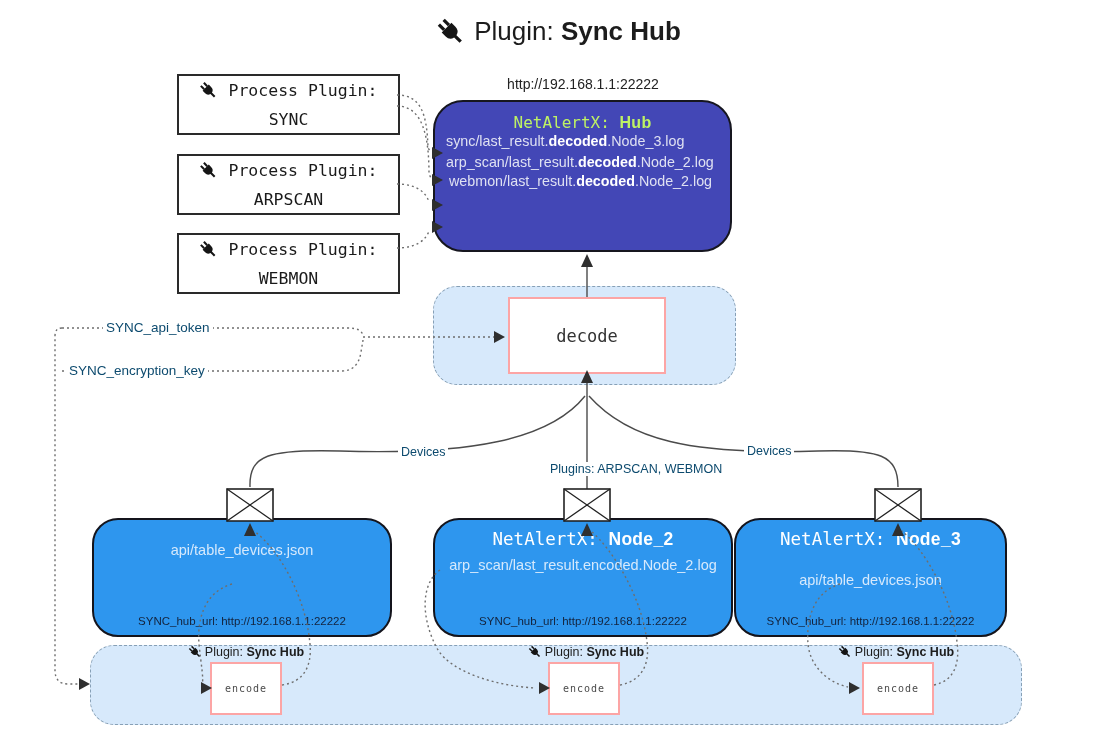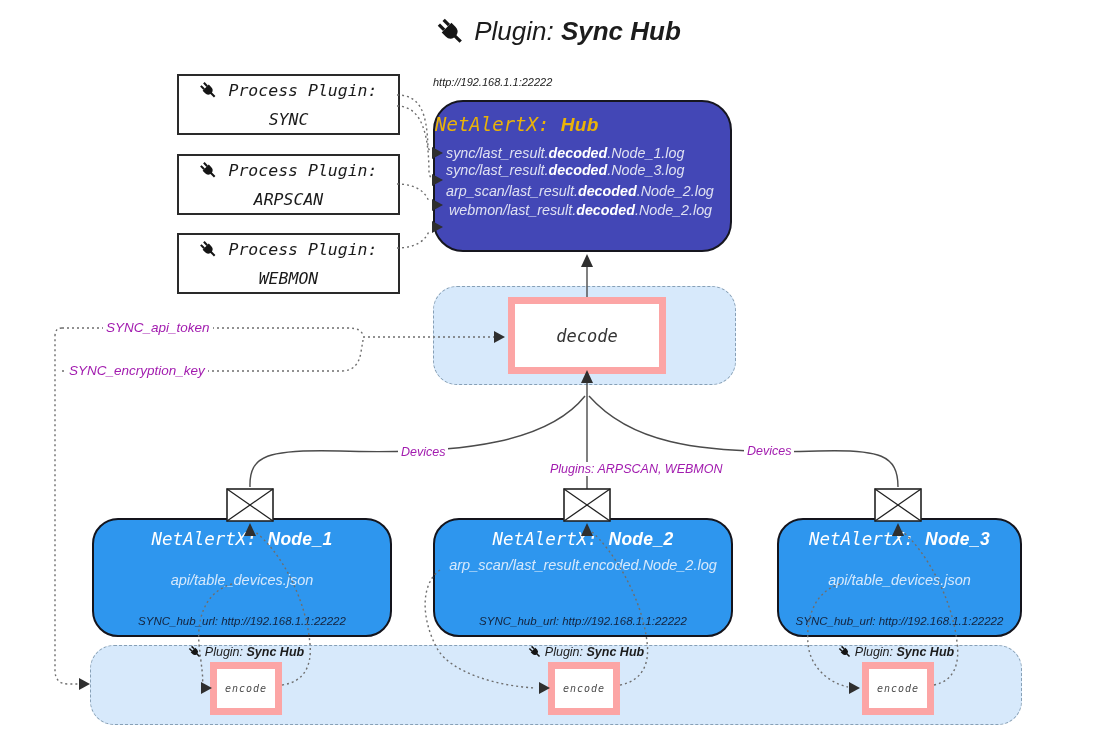--- a/index.html
+++ b/index.html
@@ -1,61 +1,61 @@
 <!DOCTYPE html>
 <html><head>
 <meta charset="utf-8">
 <style>
   html,body{margin:0;padding:0;background:#ffffff;}
   .canvas{position:relative;width:1117px;height:754px;background:#fff;overflow:hidden;
-          font-family:"Liberation Sans",sans-serif;color:#1a1a1a;font-style:italic;}
+          font-family:"Liberation Sans",sans-serif;color:#1a1a1a;}
   .abs{position:absolute;}
   .mono{font-family:"DejaVu Sans Mono",monospace;}
 
   
   .page-title{left:0;top:16px;width:1117px;display:flex;justify-content:center;align-items:center;gap:8px;
               font-size:26px;color:#1c1c1c;z-index:4;}
   .page-title b{font-weight:bold;}
 
   
   .pbox{width:219px;height:57px;background:#fff;border:2px solid #2a2a2a;left:177px;z-index:2;
         display:flex;flex-direction:column;align-items:center;justify-content:center;font-size:16.5px;}
   .pbox .l1{display:flex;align-items:center;gap:10px;}
   .pbox .l2{margin-top:10px;}
 
   
-  .hub-url{left:433px;top:76px;width:300px;text-align:left;font-size:11px;color:#222;z-index:4;}
+  .hub-url{left:433px;top:76px;width:300px;text-align:center;font-size:14px;color:#222;z-index:4;}
   .hub{left:433px;top:100px;width:299px;height:152px;background:#4347b6;border:2px solid #16161f;
        border-radius:30px;z-index:2;box-sizing:border-box;color:#e4e5f4;}
-  .hub-title{margin-top:11px;text-align:left;font-size:19px;color:#eab308;}
+  .hub-title{margin-top:11px;text-align:center;font-size:16px;color:#bef264;}
   .hub-title .pfx{font-family:"DejaVu Sans Mono",monospace;}
   .hub-title b{font-family:"Liberation Sans",sans-serif;font-weight:bold;letter-spacing:.3px;}
   .hub-file{font-size:14.3px;padding-left:11px;white-space:nowrap;color:#dfe1f2;}
   .hub-file b{color:#fff;}
   .hf0{margin-top:9px;} .hf1{margin-top:1px;} .hf2{margin-top:5px;} .hf3{margin-top:3px;padding-left:14px;}
 
   
   .panel{background:#d7e9fb;border:1.6px dashed #87a0b6;border-radius:24px;z-index:1;box-sizing:border-box;}
   .decode-panel{left:433px;top:286px;width:303px;height:99px;}
   .encode-panel{left:90px;top:645px;width:932px;height:80px;}
-  .white-box{background:#fff;border:7px solid #fca5a5;z-index:2;display:flex;align-items:center;justify-content:center;box-sizing:border-box;}
+  .white-box{background:#fff;border:2px solid #fca5a5;z-index:2;display:flex;align-items:center;justify-content:center;box-sizing:border-box;}
   .decode-box{left:508px;top:297px;width:158px;height:77px;font-size:17px;color:#333;}
   .encode-box{width:72px;height:53px;top:662px;font-size:10px;letter-spacing:1px;color:#4a4a4a;}
 
   
   .node{background:#2e96ee;border:2px solid #14141c;border-radius:26px;top:518px;height:119px;z-index:2;
         box-sizing:border-box;display:flex;flex-direction:column;align-items:center;}
   .node-title{margin-top:9px;font-size:17.5px;color:#fff;white-space:nowrap;}
   .node-title .pfx{font-family:"DejaVu Sans Mono",monospace;}
   .node-title b{font-family:"Liberation Sans",sans-serif;font-weight:bold;letter-spacing:.3px;}
   .node-file{font-size:14.5px;color:#d6e9fc;white-space:nowrap;}
   .node-url{position:absolute;bottom:8px;width:100%;text-align:center;font-size:11.5px;color:#14233c;}
 
   
-  .edge-label{z-index:4;font-size:12.5px;color:#a21caf;background:#fff;padding:0 3px;white-space:nowrap;}
+  .edge-label{z-index:4;font-size:12.5px;color:#0c4a6e;background:#fff;padding:0 3px;white-space:nowrap;}
   .enc-label{z-index:4;font-size:12.5px;color:#1c1c1c;display:flex;align-items:center;justify-content:center;gap:3px;white-space:nowrap;}
   .enc-label b{font-weight:bold;}
 
   svg.overlay{position:absolute;left:0;top:0;z-index:3;pointer-events:none;}
   .plug{flex:0 0 auto;}
 </style>
 </head>
 <body>
 
 <div class="canvas">
@@ -107,47 +107,45 @@
           </g>
         </svg>
         <span>Process Plugin:</span>
       </span>
     <span class="l2">WEBMON</span>
   </div>
 
   <div class="abs hub-url">http://192.168.1.1:22222</div>
   <div class="abs hub">
     <div class="hub-title"><span class="pfx">NetAlertX: </span><b>Hub</b></div>
-    <div class="hub-file hf0"><span>sync/last_result.</span><b>decoded</b><span>.Node_1.log</span></div>
     <div class="hub-file hf1"><span>sync/last_result.</span><b>decoded</b><span>.Node_3.log</span></div>
     <div class="hub-file hf2"><span>arp_scan/last_result.</span><b>decoded</b><span>.Node_2.log</span></div>
     <div class="hub-file hf3"><span>webmon/last_result.</span><b>decoded</b><span>.Node_2.log</span></div>
   </div>
 
   <div class="abs panel decode-panel"></div>
   <div class="abs white-box decode-box mono">decode</div>
 
   <div class="abs edge-label" style="left:103px;top:320px;font-size:13.5px;">SYNC_api_token</div>
   <div class="abs edge-label" style="left:66px;top:363px;font-size:13.5px;">SYNC_encryption_key</div>
 
   <div class="abs edge-label" style="left:398px;top:445px;">Devices</div>
   <div class="abs edge-label" style="left:510px;top:462px;margin-left:37px;">Plugins: ARPSCAN, WEBMON</div>
   <div class="abs edge-label" style="left:744px;top:444px;">Devices</div>
 
   <div class="abs node" style="left:92px;width:300px;">
-    <div class="node-title"><span class="pfx">NetAlertX: </span><b>Node_1</b></div>
     <div class="node-file" style="margin-top:22px;">api/table_devices.json</div>
     <div class="node-url">SYNC_hub_url: http://192.168.1.1:22222</div>
   </div>
   <div class="abs node" style="left:433px;width:300px;">
     <div class="node-title"><span class="pfx">NetAlertX: </span><b>Node_2</b></div>
     <div class="node-file" style="margin-top:7px;">arp_scan/last_result.encoded.Node_2.log</div>
     <div class="node-url">SYNC_hub_url: http://192.168.1.1:22222</div>
   </div>
-  <div class="abs node" style="left:777px;width:245px;">
+  <div class="abs node" style="left:734px;width:273px;">
     <div class="node-title"><span class="pfx">NetAlertX: </span><b>Node_3</b></div>
     <div class="node-file" style="margin-top:22px;">api/table_devices.json</div>
     <div class="node-url">SYNC_hub_url: http://192.168.1.1:22222</div>
   </div>
 
   <div class="abs panel encode-panel"></div>
 
   <div class="abs enc-label" style="left:160px;top:645px;width:172px;">
     <svg class="plug" width="14" height="14" viewBox="0 0 24 24">
         <g transform="rotate(-45 12 12)" fill="#151515">

